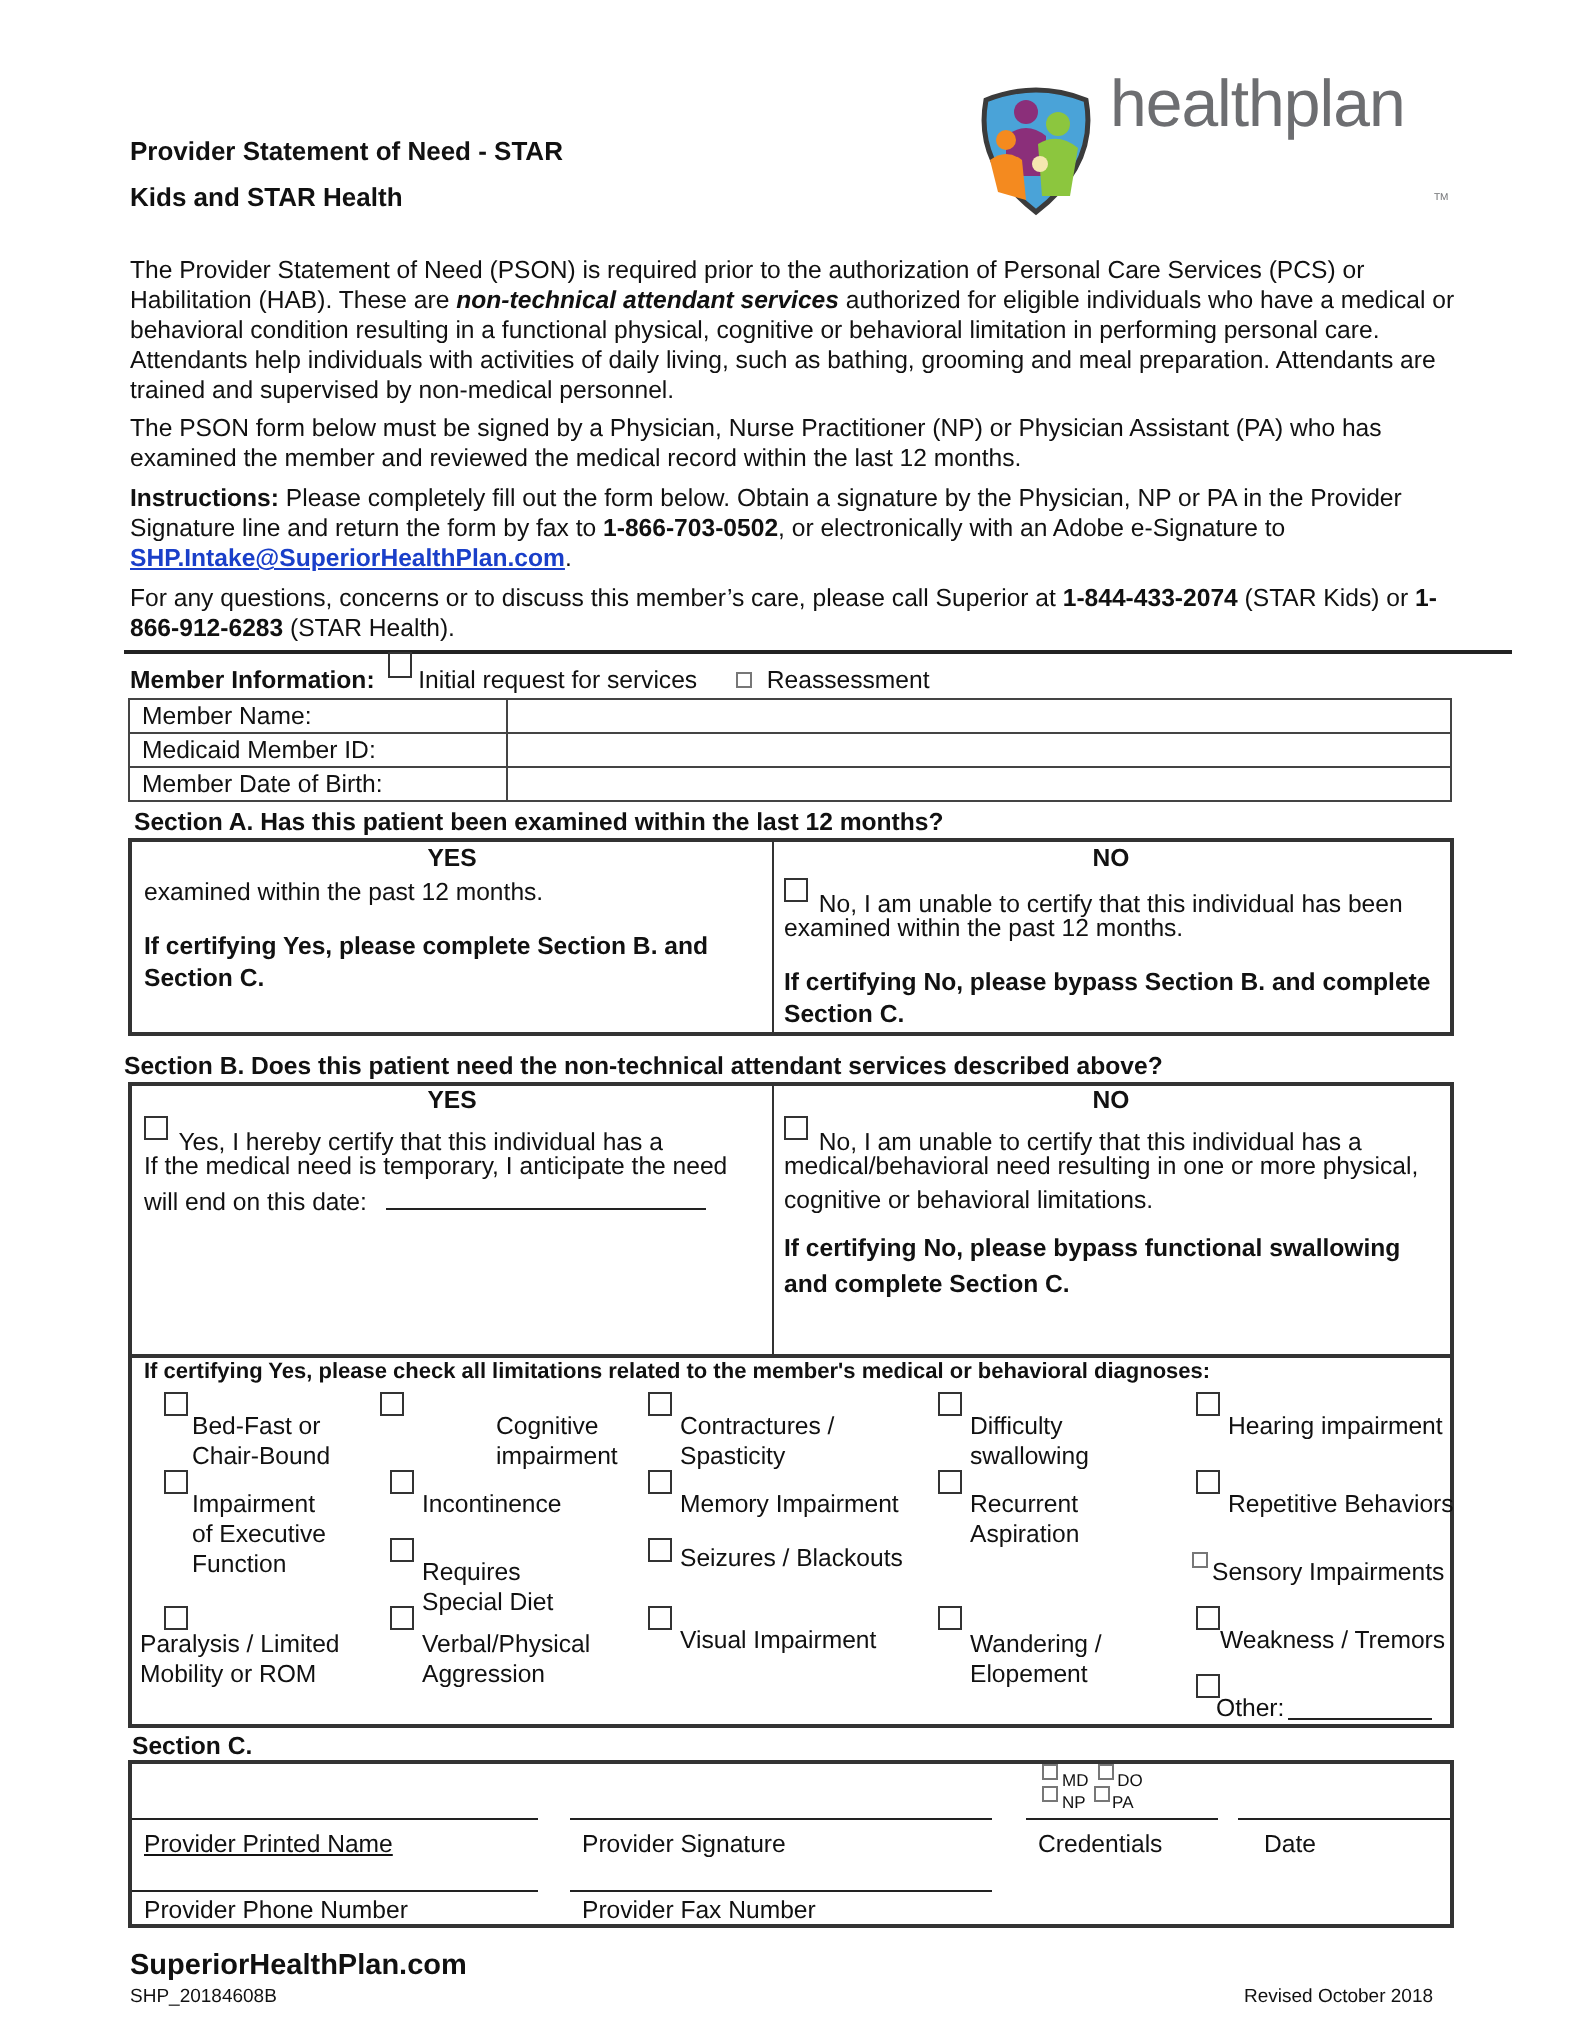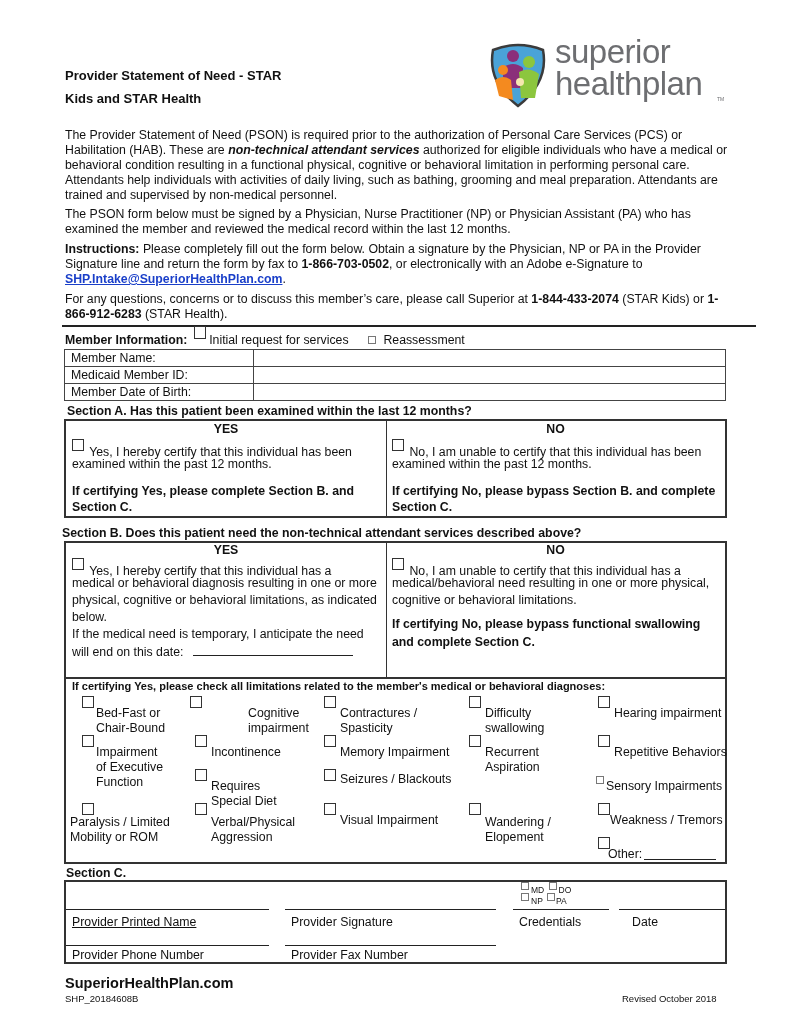--- a/index.html
+++ b/index.html
@@ -46,21 +46,20 @@
     <path d="M6 8 Q31 -2 56 8 Q62 40 31 64 Q0 40 6 8 Z" fill="#4aa3d8" stroke="#3b3b3b" stroke-width="2.5"></path>
     <circle cx="26" cy="14" r="6" fill="#8b2f7a"></circle>
     <path d="M16 26 Q26 18 36 26 L36 46 L16 46 Z" fill="#8b2f7a"></path>
     <circle cx="42" cy="20" r="6" fill="#8cc63e"></circle>
     <path d="M32 30 Q42 24 52 32 L48 56 L34 56 Z" fill="#8cc63e"></path>
     <circle cx="16" cy="28" r="5" fill="#f48a1f"></circle>
     <path d="M8 38 Q16 32 24 38 L26 58 L12 54 Z" fill="#f48a1f"></path>
     <circle cx="33" cy="40" r="4" fill="#f5e7b0"></circle>
   </svg>
   <div class="logo-text">
-    <div>superior</div>
     <div>healthplan</div>
   </div>
   <div class="logo-tm">TM</div>
 </div>
 
 <div class="abs p" style="top:128px;">
   <span>The Provider Statement of Need (PSON) is required prior to the authorization of Personal Care Services (PCS) or Habilitation (HAB). These are </span><b><i>non-technical attendant services</i></b><span> authorized for eligible individuals who have a medical or behavioral condition resulting in a functional physical, cognitive or behavioral limitation in performing personal care. Attendants help individuals with activities of daily living, such as bathing, grooming and meal preparation. Attendants are trained and supervised by non-medical personnel.</span>
 </div>
 <div class="abs p" style="top:207px;">
   <span>The PSON form below must be signed by a Physician, Nurse Practitioner (NP) or Physician Assistant (PA) who has examined the member and reviewed the medical record within the last 12 months.</span>
@@ -95,24 +94,20 @@
     <td>Member Date of Birth:</td>
     <td></td>
   </tr>
 </tbody>
   </table>
 
 <div class="abs sec-head" style="left:67px;top:404px;">Section A. Has this patient been examined within the last 12 months?</div>
 <div class="abs box" style="left:64px;top:419px;width:663px;height:99px;">
   <div class="col" style="left:0;width:320px;">
     <div class="hd">YES</div>
-    <div style="padding-top:2px;">
-      <span class="cb" style="width:10px;height:10px;margin-right:2px;"></span>
-      <span style="position:relative;top:5px;">Yes, I hereby certify that this individual has been</span>
-    </div>
     <div style="margin-top:1px;">examined within the past 12 months.</div>
     <div style="margin-top:11px;font-weight:bold;">If certifying Yes, please complete Section B. and Section C.</div>
   </div>
   <div class="divider" style="left:320px;"></div>
   <div class="col" style="left:320px;width:339px;">
     <div class="hd">NO</div>
     <div style="padding-top:2px;">
       <span class="cb" style="width:10px;height:10px;margin-right:2px;"></span>
       <span style="position:relative;top:5px;">No, I am unable to certify that this individual has been</span>
     </div>
@@ -122,21 +117,20 @@
 </div>
 
 <div class="abs sec-head" style="left:62px;top:526px;">Section B. Does this patient need the non-technical attendant services described above?</div>
 <div class="abs box" style="left:64px;top:541px;width:663px;height:136px;border-bottom:none;">
   <div class="col" style="left:0;width:320px;line-height:17px;">
     <div class="hd" style="line-height:15px;">YES</div>
     <div>
       <span class="cb" style="width:10px;height:10px;margin-right:2px;"></span>
       <span style="position:relative;top:5px;">Yes, I hereby certify that this individual has a</span>
     </div>
-    <div>medical or behavioral diagnosis resulting in one or more physical, cognitive or behavioral limitations, as indicated below.</div>
     <div>
       <span>If the medical need is temporary, I anticipate the need will end on this date:</span>
       <span style="display:inline-block;width:160px;border-bottom:1.5px solid #222;height:12px;margin-left:6px;vertical-align:baseline;"></span>
     </div>
   </div>
   <div class="divider" style="left:320px;"></div>
   <div class="col" style="left:320px;width:339px;line-height:17px;">
     <div class="hd" style="line-height:15px;">NO</div>
     <div>
       <span class="cb" style="width:10px;height:10px;margin-right:2px;"></span>

